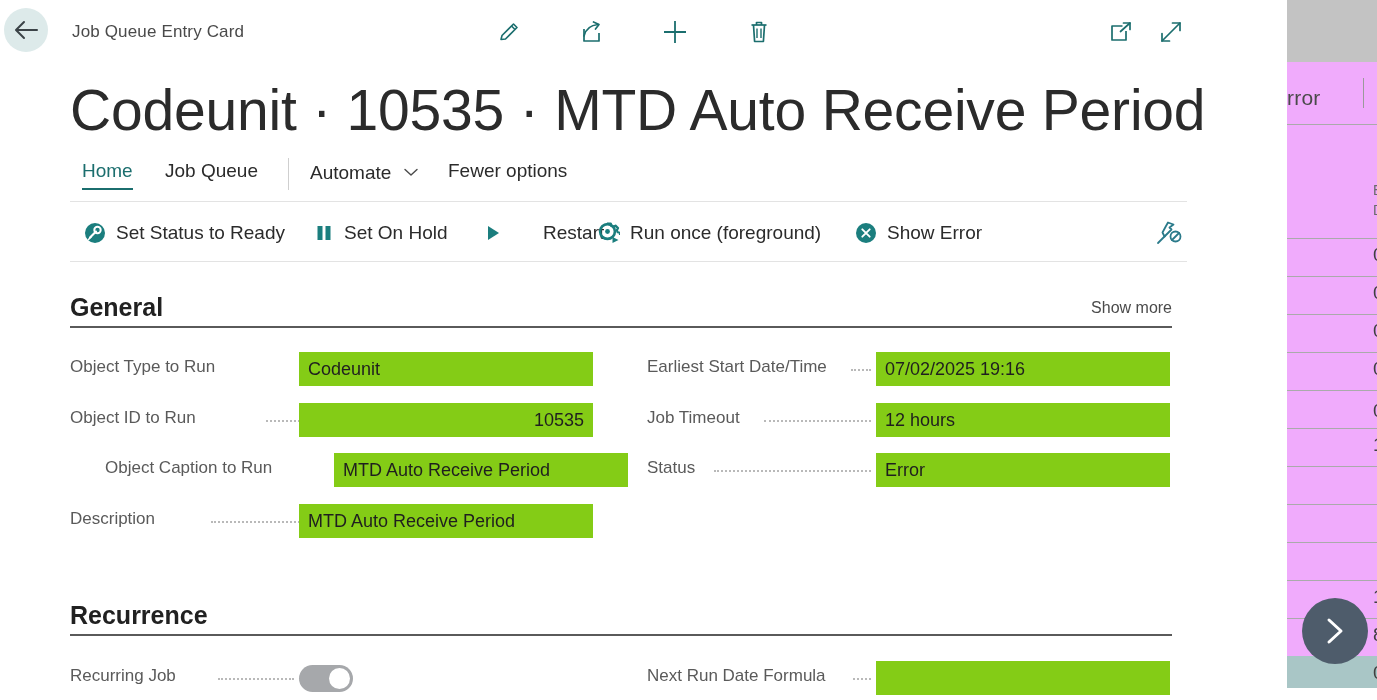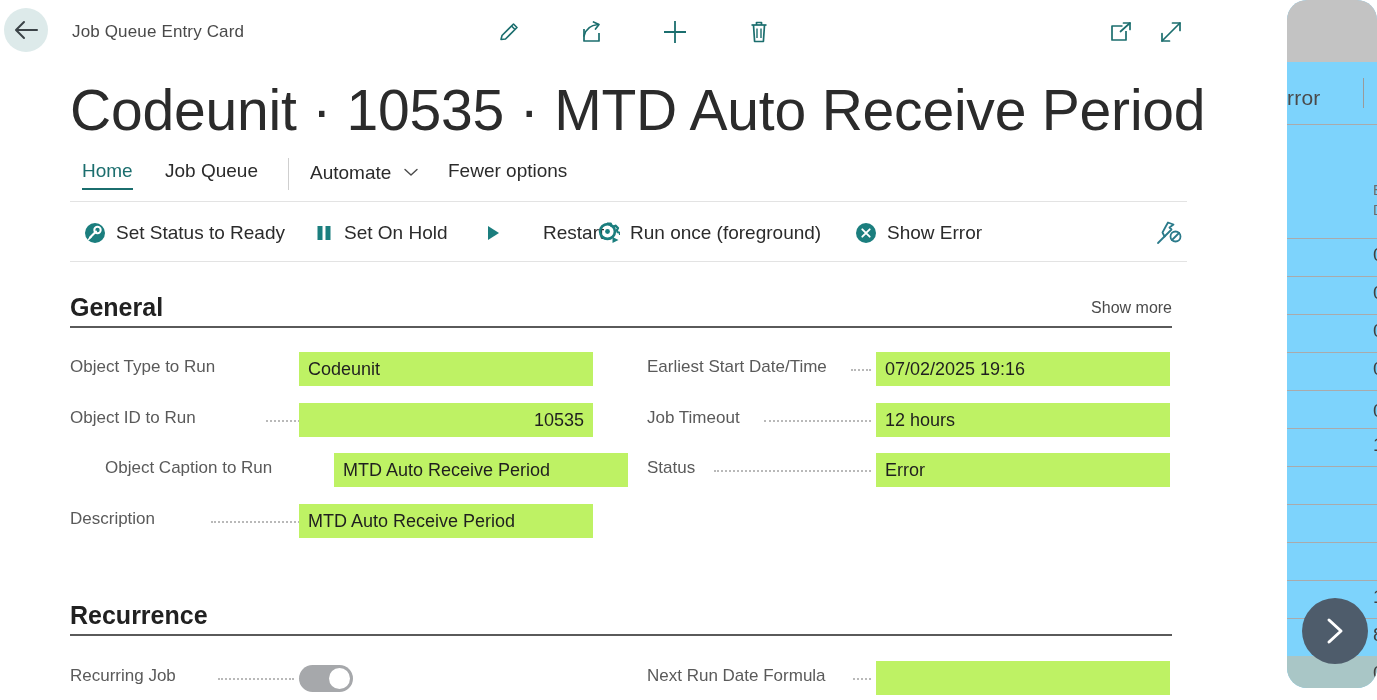--- a/index.html
+++ b/index.html
@@ -19,23 +19,22 @@
     background: #ffffff;
   }
 
   
   .bg-page {
     position: absolute;
     top: 0;
     left: 1287px;
     width: 90px;
     height: 688px;
-    background: #7dd3fc;
+    background: #f0abfc;
     overflow: hidden;
-    border-radius: 20px;
   }
   .bg-page .bg-header-band {
     position: absolute; top: 0; left: 0; width: 90px; height: 62px;
     background: #c3c3c3;
   }
   .bg-page .bg-word {
     position: absolute;
     top: 86px; left: 0px;
     font-size: 21px;
     color: #4a4a4a;
@@ -201,21 +200,21 @@
     font-size: 17px; color: #5a5a5a;
     white-space: nowrap;
   }
   .field-dots {
     position: absolute; top: 17px; height: 1px;
     border-top: 2px dotted #b9b9b9;
   }
   .field-box {
     position: absolute; top: 0;
     height: 34px;
-    background: #bef264;
+    background: #84cc16;
     display: flex; align-items: center;
     padding: 0 9px;
     cursor: text;
   }
   .field-box .val {
     font-size: 18px; color: #1f1f1f; white-space: nowrap;
   }
   .field-box.num { justify-content: flex-end; }
 
   

